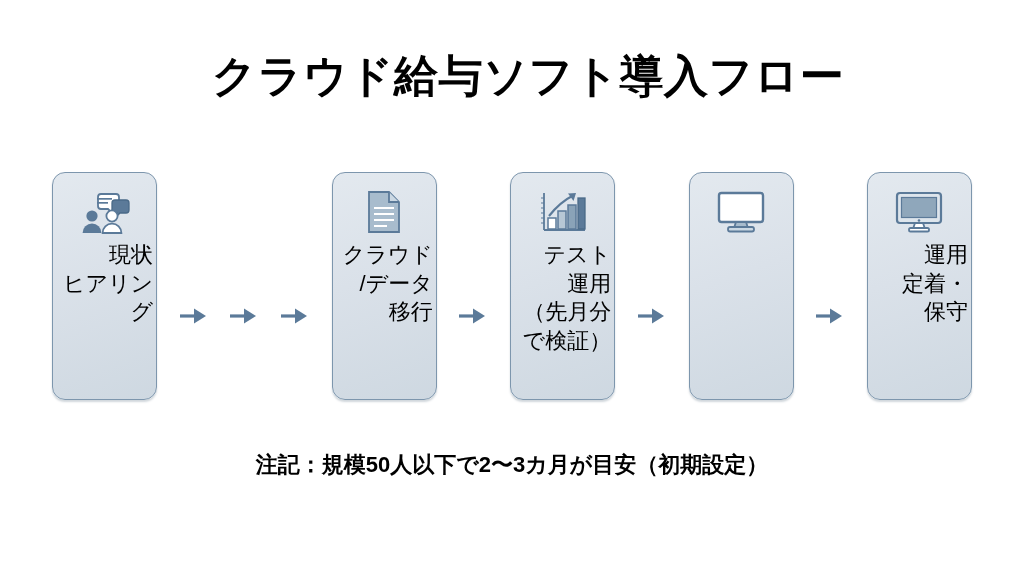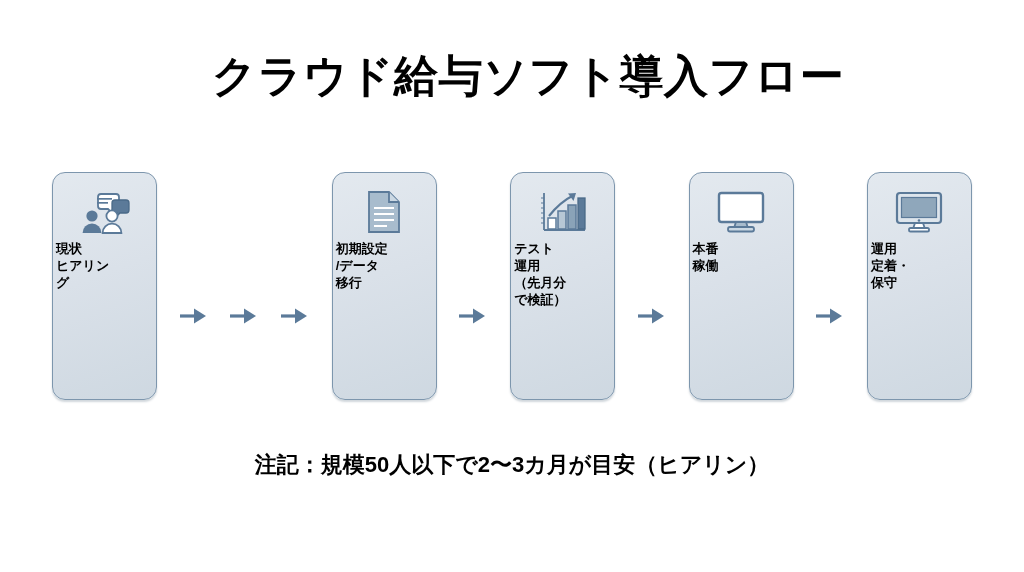--- a/index.html
+++ b/index.html
@@ -73,23 +73,23 @@
     display: flex;
     align-items: center;
     justify-content: center;
     flex: 0 0 auto;
   }
   .step-icon svg { display: block; }
 
   .step-label {
     margin-top: 6px;
     width: 97px;
-    text-align: left;
-    font-size: 13px;
-    font-weight: 700;
+    text-align: right;
+    font-size: 22px;
+    font-weight: 400;
     line-height: 1.30;
     color: #000000;
     word-break: break-all;
     white-space: pre-line;
   }
 
   
   .arrow {
     flex: 0 0 28px;
     width: 28px;
@@ -167,21 +167,21 @@
       <div class="step-icon">
         <svg width="40" height="46" viewBox="0 0 40 46">
           <path d="M5 3 H25 L35 13 V43 H5 Z" fill="#a8bccd" stroke="#5b7a99" stroke-width="1.8"></path>
           <path d="M25 3 V13 H35" fill="#cbd8e3" stroke="#5b7a99" stroke-width="1.8"></path>
           <rect x="10" y="18" width="20" height="2" fill="#ffffff"></rect>
           <rect x="10" y="24" width="20" height="2" fill="#ffffff"></rect>
           <rect x="10" y="30" width="20" height="2" fill="#ffffff"></rect>
           <rect x="10" y="36" width="13" height="2" fill="#ffffff"></rect>
         </svg>
       </div>
-      <div class="step-label">初期設定
+      <div class="step-label">クラウド
 /データ
 移行</div>
     </div>
 
     <div class="arrow">
       <svg width="28" height="18" viewBox="0 0 28 18">
         <path d="M0 9 H17" stroke="#5b7a99" stroke-width="3.2" fill="none"></path>
         <path d="M14 1.5 L26 9 L14 16.5 Z" fill="#5b7a99"></path>
       </svg>
     </div>
@@ -215,22 +215,20 @@
 
     <div class="step">
       <div class="step-icon">
         <svg width="52" height="44" viewBox="0 0 52 44">
           <rect x="4" y="3" width="44" height="29" rx="2.5" fill="#ffffff" stroke="#5b7a99" stroke-width="2.4"></rect>
           <rect x="8" y="7" width="36" height="21" fill="#ffffff"></rect>
           <path d="M21 32 H31 L33 38 H19 Z" fill="#a8bccd" stroke="#5b7a99" stroke-width="1.8"></path>
           <rect x="13" y="37" width="26" height="4.5" rx="2" fill="#cbd8e3" stroke="#5b7a99" stroke-width="1.8"></rect>
         </svg>
       </div>
-      <div class="step-label">本番
-稼働</div>
     </div>
 
     <div class="arrow">
       <svg width="28" height="18" viewBox="0 0 28 18">
         <path d="M0 9 H17" stroke="#5b7a99" stroke-width="3.2" fill="none"></path>
         <path d="M14 1.5 L26 9 L14 16.5 Z" fill="#5b7a99"></path>
       </svg>
     </div>
 
     <div class="step">
@@ -243,15 +241,15 @@
           <rect x="16" y="38" width="20" height="3.5" rx="1.6" fill="#ffffff" stroke="#5b7a99" stroke-width="1.8"></rect>
         </svg>
       </div>
       <div class="step-label">運用
 定着・
 保守</div>
     </div>
 
   </div>
 
-  <div class="footnote">注記：規模50人以下で2〜3カ月が目安（ヒアリン）</div>
+  <div class="footnote">注記：規模50人以下で2〜3カ月が目安（初期設定）</div>
 
 </div>
 
 </body></html>

